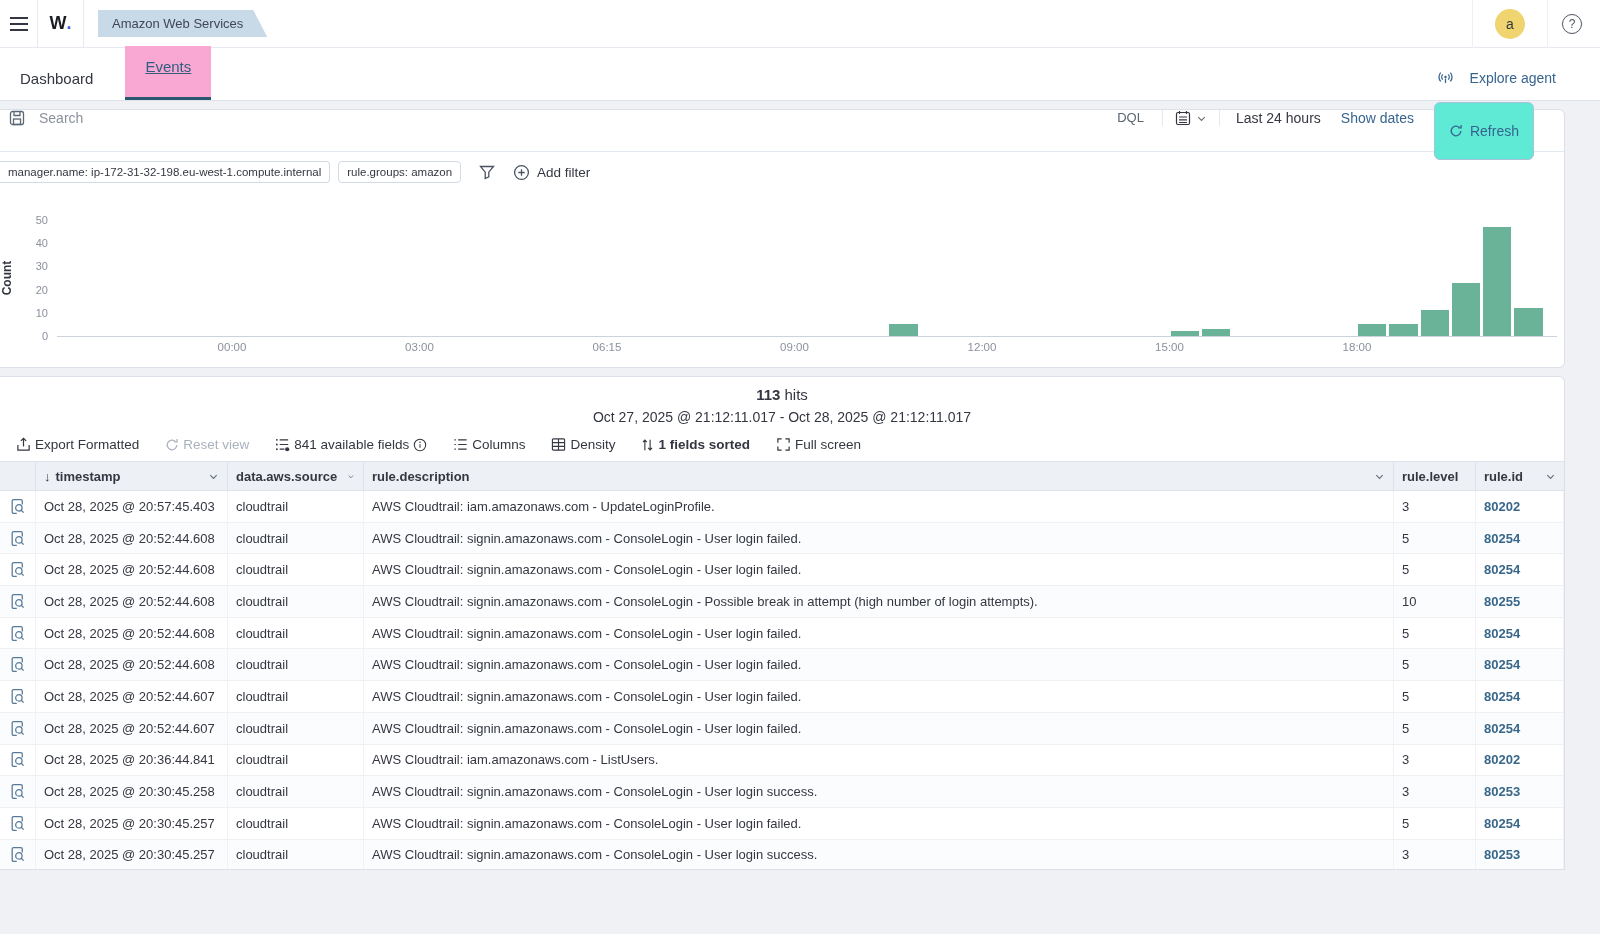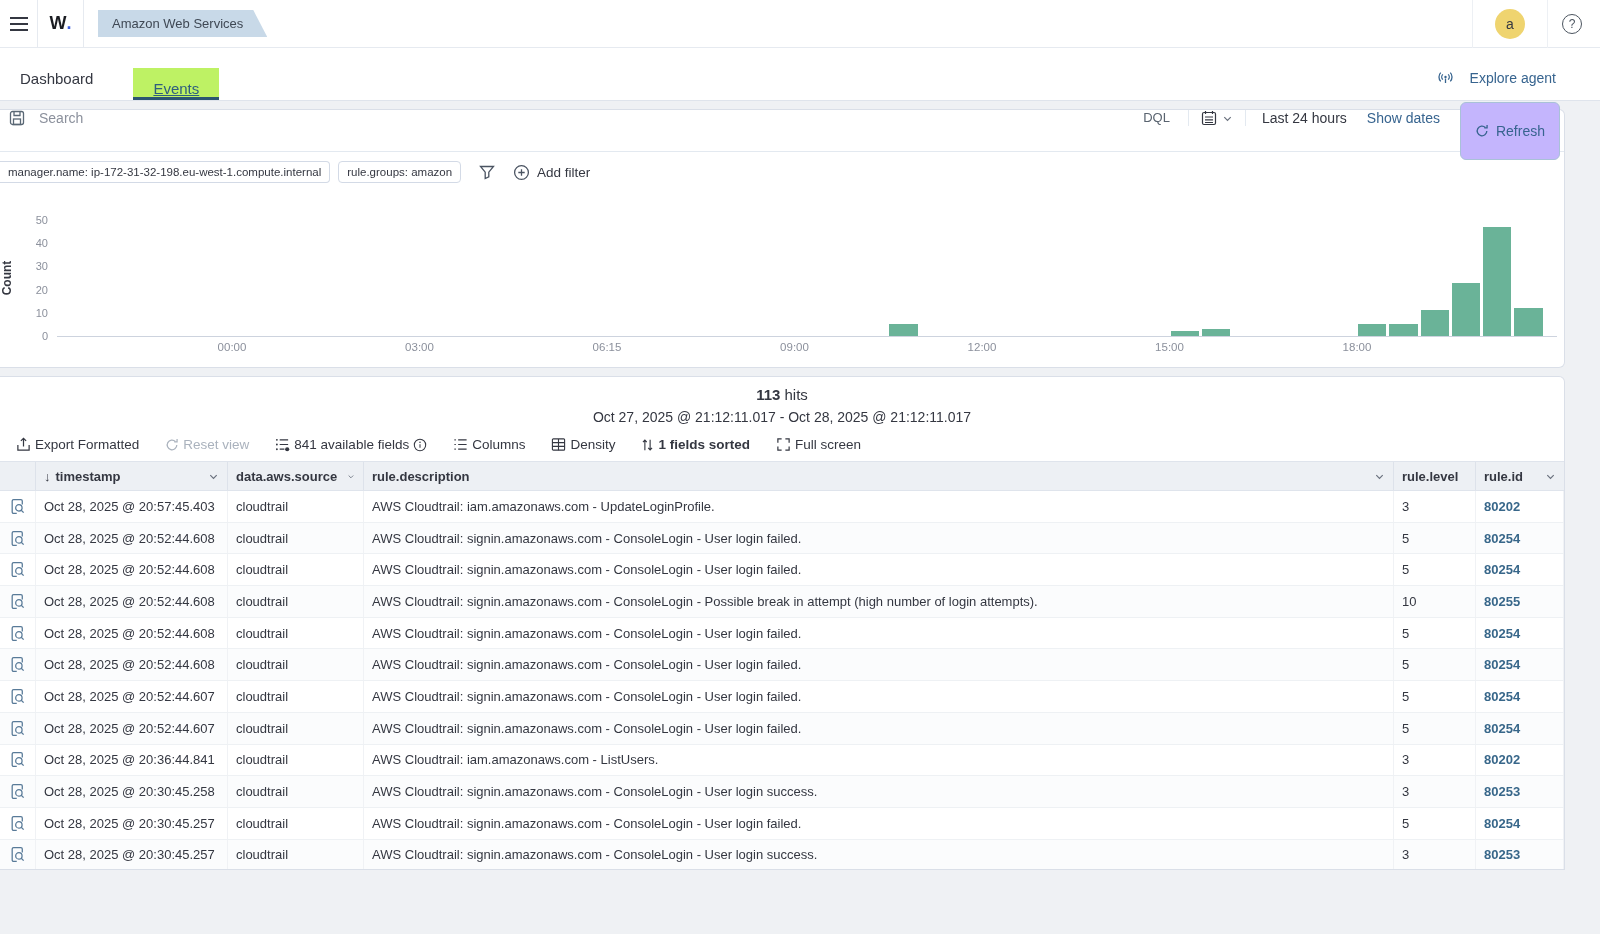--- a/index.html
+++ b/index.html
@@ -30,41 +30,41 @@
   }
   .help-btn {
     width:20px; height:20px; border-radius:50%; border:1.4px solid #4c5560; color:#4c5560;
     font-size:12px; display:flex; align-items:center; justify-content:center; margin:0 18px 0 14px; cursor:pointer;
   }
 
   
   .tabrow { height:53px; background:#fff; display:flex; align-items:flex-end; border-bottom:1px solid #dfe4ec; }
   .tab { font-size:15px; padding:12px 20px 13px; color:#343741; cursor:pointer; }
   .tab.active {
-    background:#bef264; color:#2f5e7e; text-decoration:underline;
-    border-bottom:3px solid #2b5670; padding-bottom:0; margin-left:20px;
+    background:#f9a8d4; color:#2f5e7e; text-decoration:underline;
+    border-bottom:3px solid #2b5670; padding-bottom:22px; margin-left:12px;
   }
   .explore { margin-left:auto; display:flex; align-items:center; gap:16px; color:#37648f; font-size:14px; padding:0 44px 14px 0; cursor:pointer; }
 
   
   .card {
     background:#fff; margin:8px 35px 0 0; border:1px solid #dadfe8; border-left:none;
     border-radius:0 6px 6px 0;
   }
   .searchrow { height:42px; display:flex; align-items:flex-start; border-bottom:1px solid #e3e9f0; }
   .search-field { flex:1; display:flex; align-items:center; gap:14px; padding-left:9px; }
   .search-placeholder { color:#8b909c; font-size:14px; }
   .dql { display:flex; align-items:center; padding:0 18px; color:#5a6470; font-size:13px; cursor:pointer; }
   .qs-btn { display:flex; align-items:center; gap:5px; padding:0 12px; border-left:1px solid #e3e9f0; border-right:1px solid #e3e9f0; cursor:pointer; }
   .time-text { padding:0 0 0 16px; display:flex; align-items:center; font-size:14px; color:#343741; }
   .show-dates { margin-left:auto; display:flex; align-items:center; padding:0 20px; color:#37648f; font-size:14px; cursor:pointer; }
   .refresh-btn {
-    align-self:center; margin-right:4px; display:flex; align-items:center; gap:7px;
+    align-self:center; margin-right:30px; display:flex; align-items:center; gap:7px;
     border:1px solid #a9c1d8; border-radius:6px; color:#37648f; font-size:14px;
-    padding:20px 14px; background:#c4b5fd; cursor:pointer;
+    padding:20px 14px; background:#5eead4; cursor:pointer;
   }
 
   .filterrow { display:flex; align-items:center; gap:8px; padding:9px 0 9px 0; }
   .pill {
     border:1px solid #d3dae6; border-radius:4px; background:#fff; font-size:11.5px;
     color:#343741; padding:4px 8px; white-space:nowrap; cursor:pointer;
   }
   .pill:first-child { border-left:none; border-radius:0 4px 4px 0;padding-left:8px; }
   .funnel { margin-left:10px; cursor:pointer; }
   .add-filter { display:flex; align-items:center; gap:7px; font-size:13.5px; color:#343741; margin-left:10px; cursor:pointer; }

